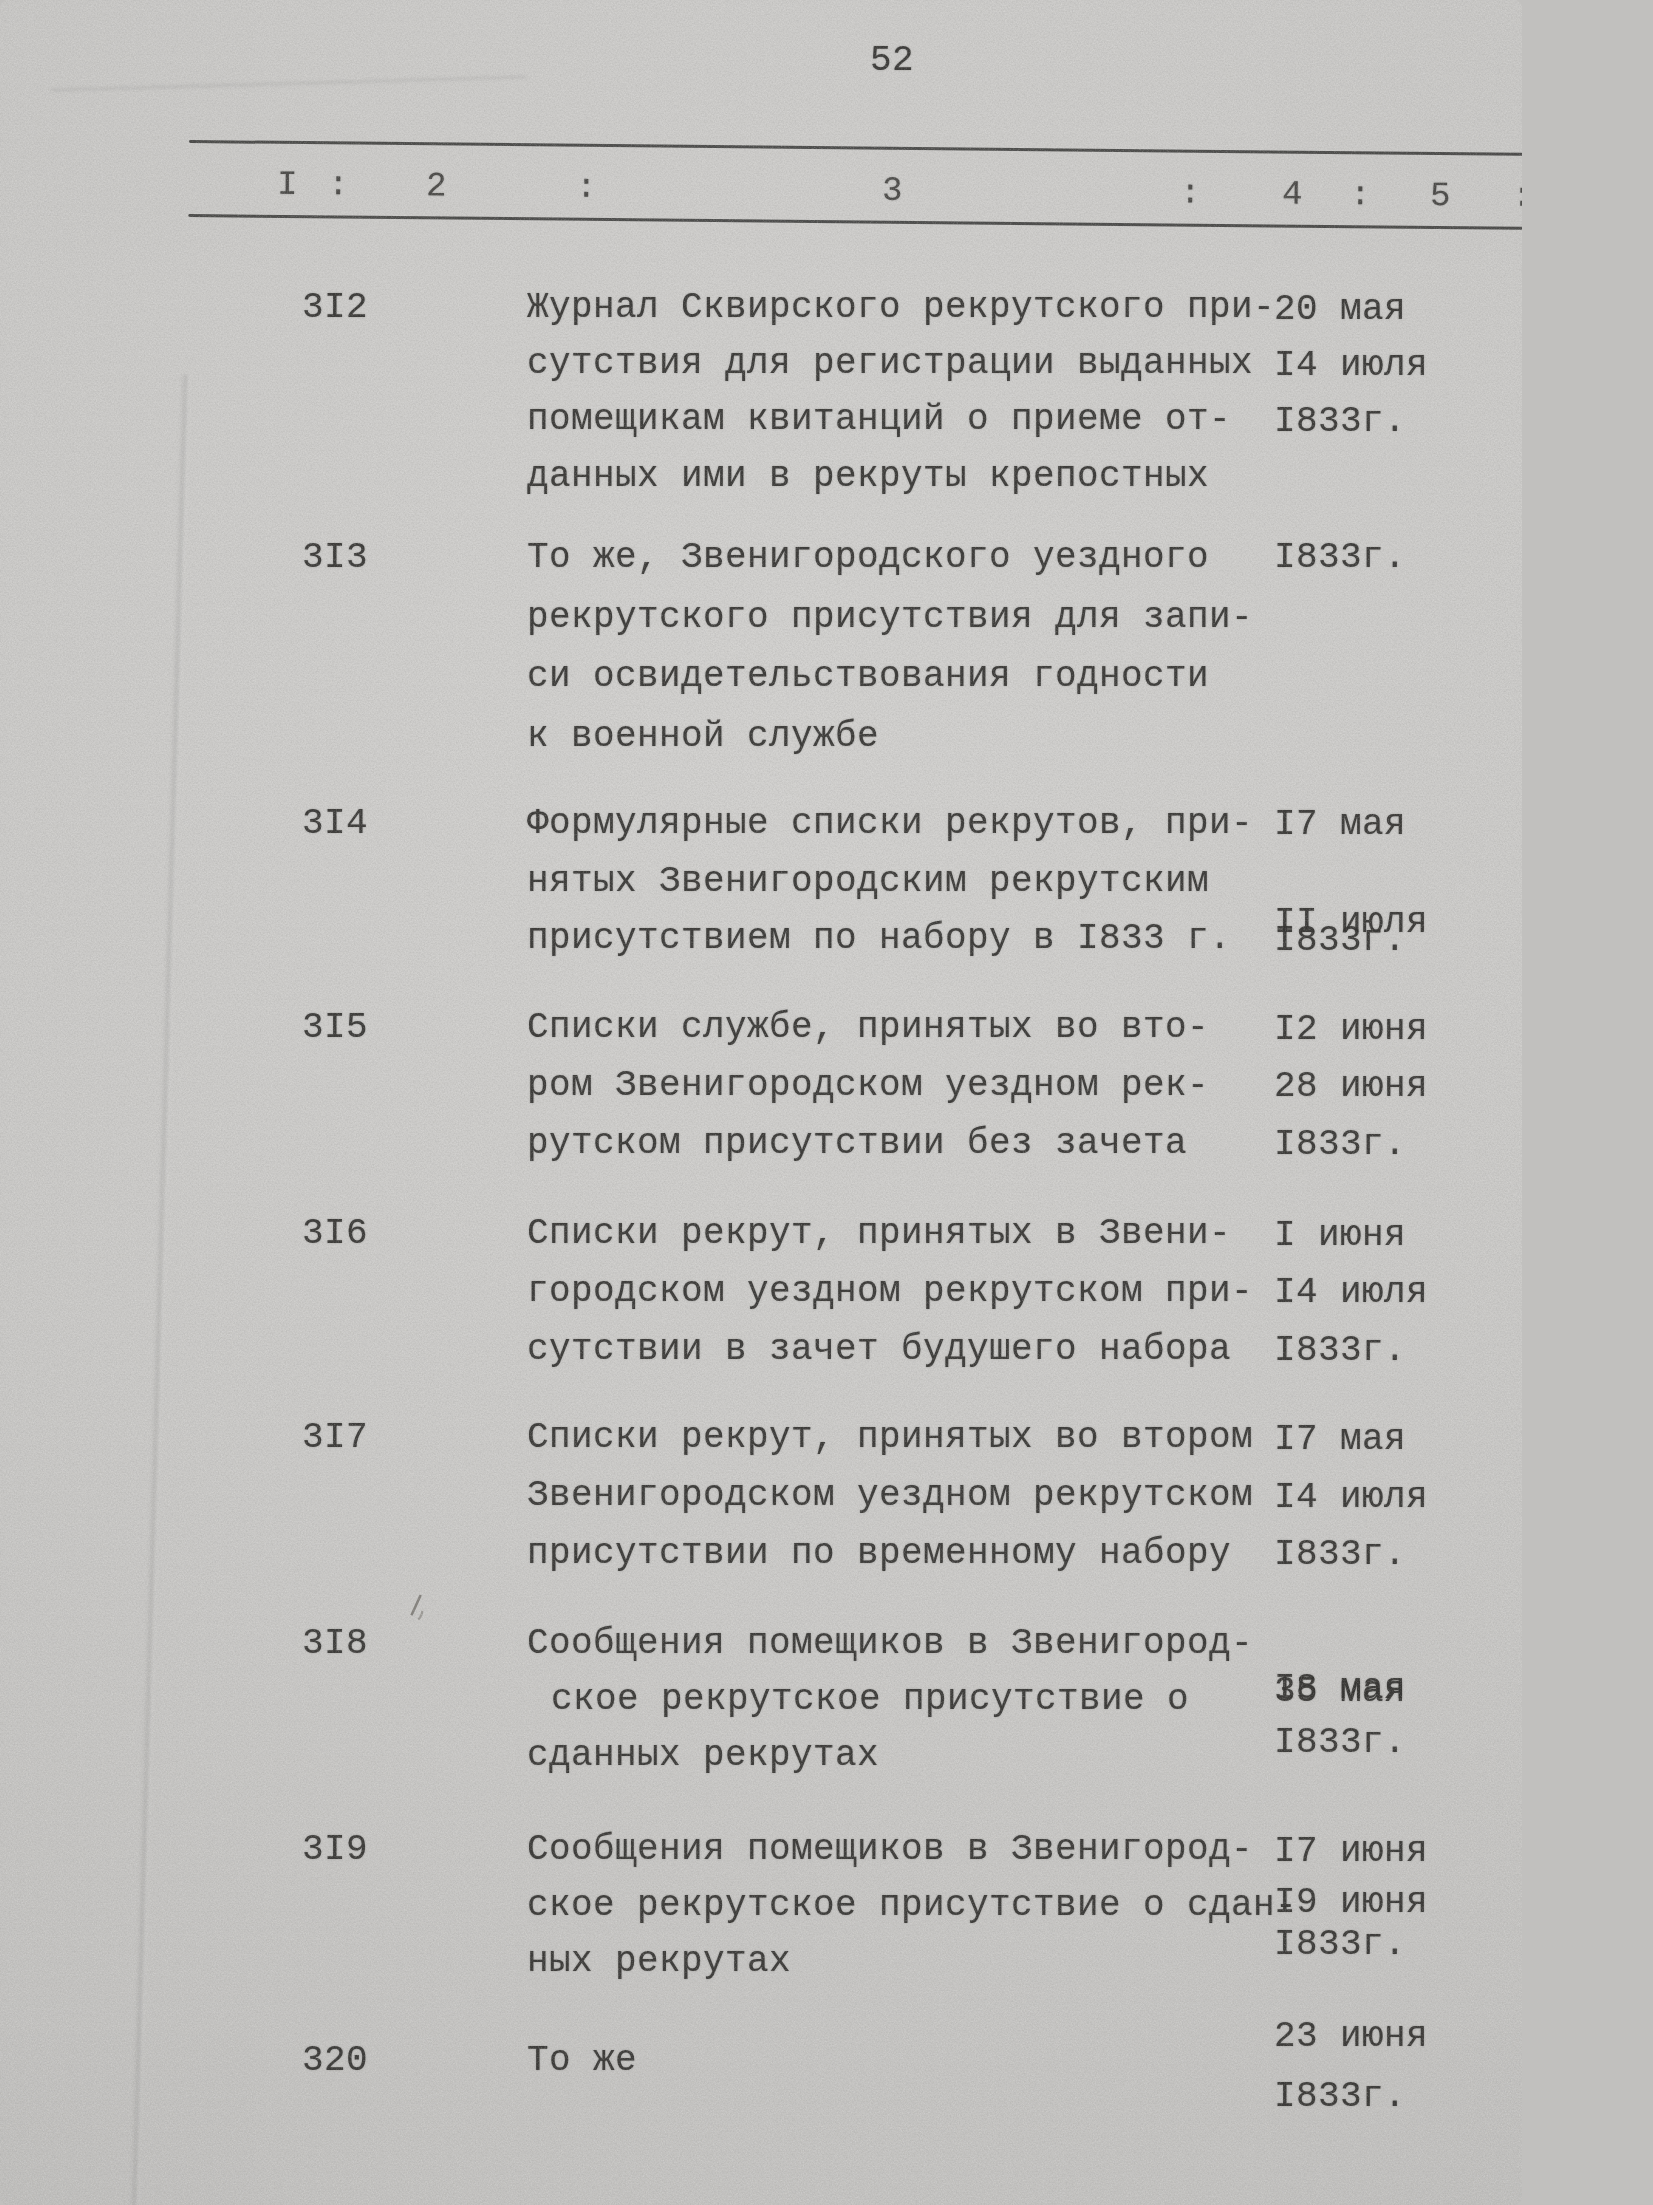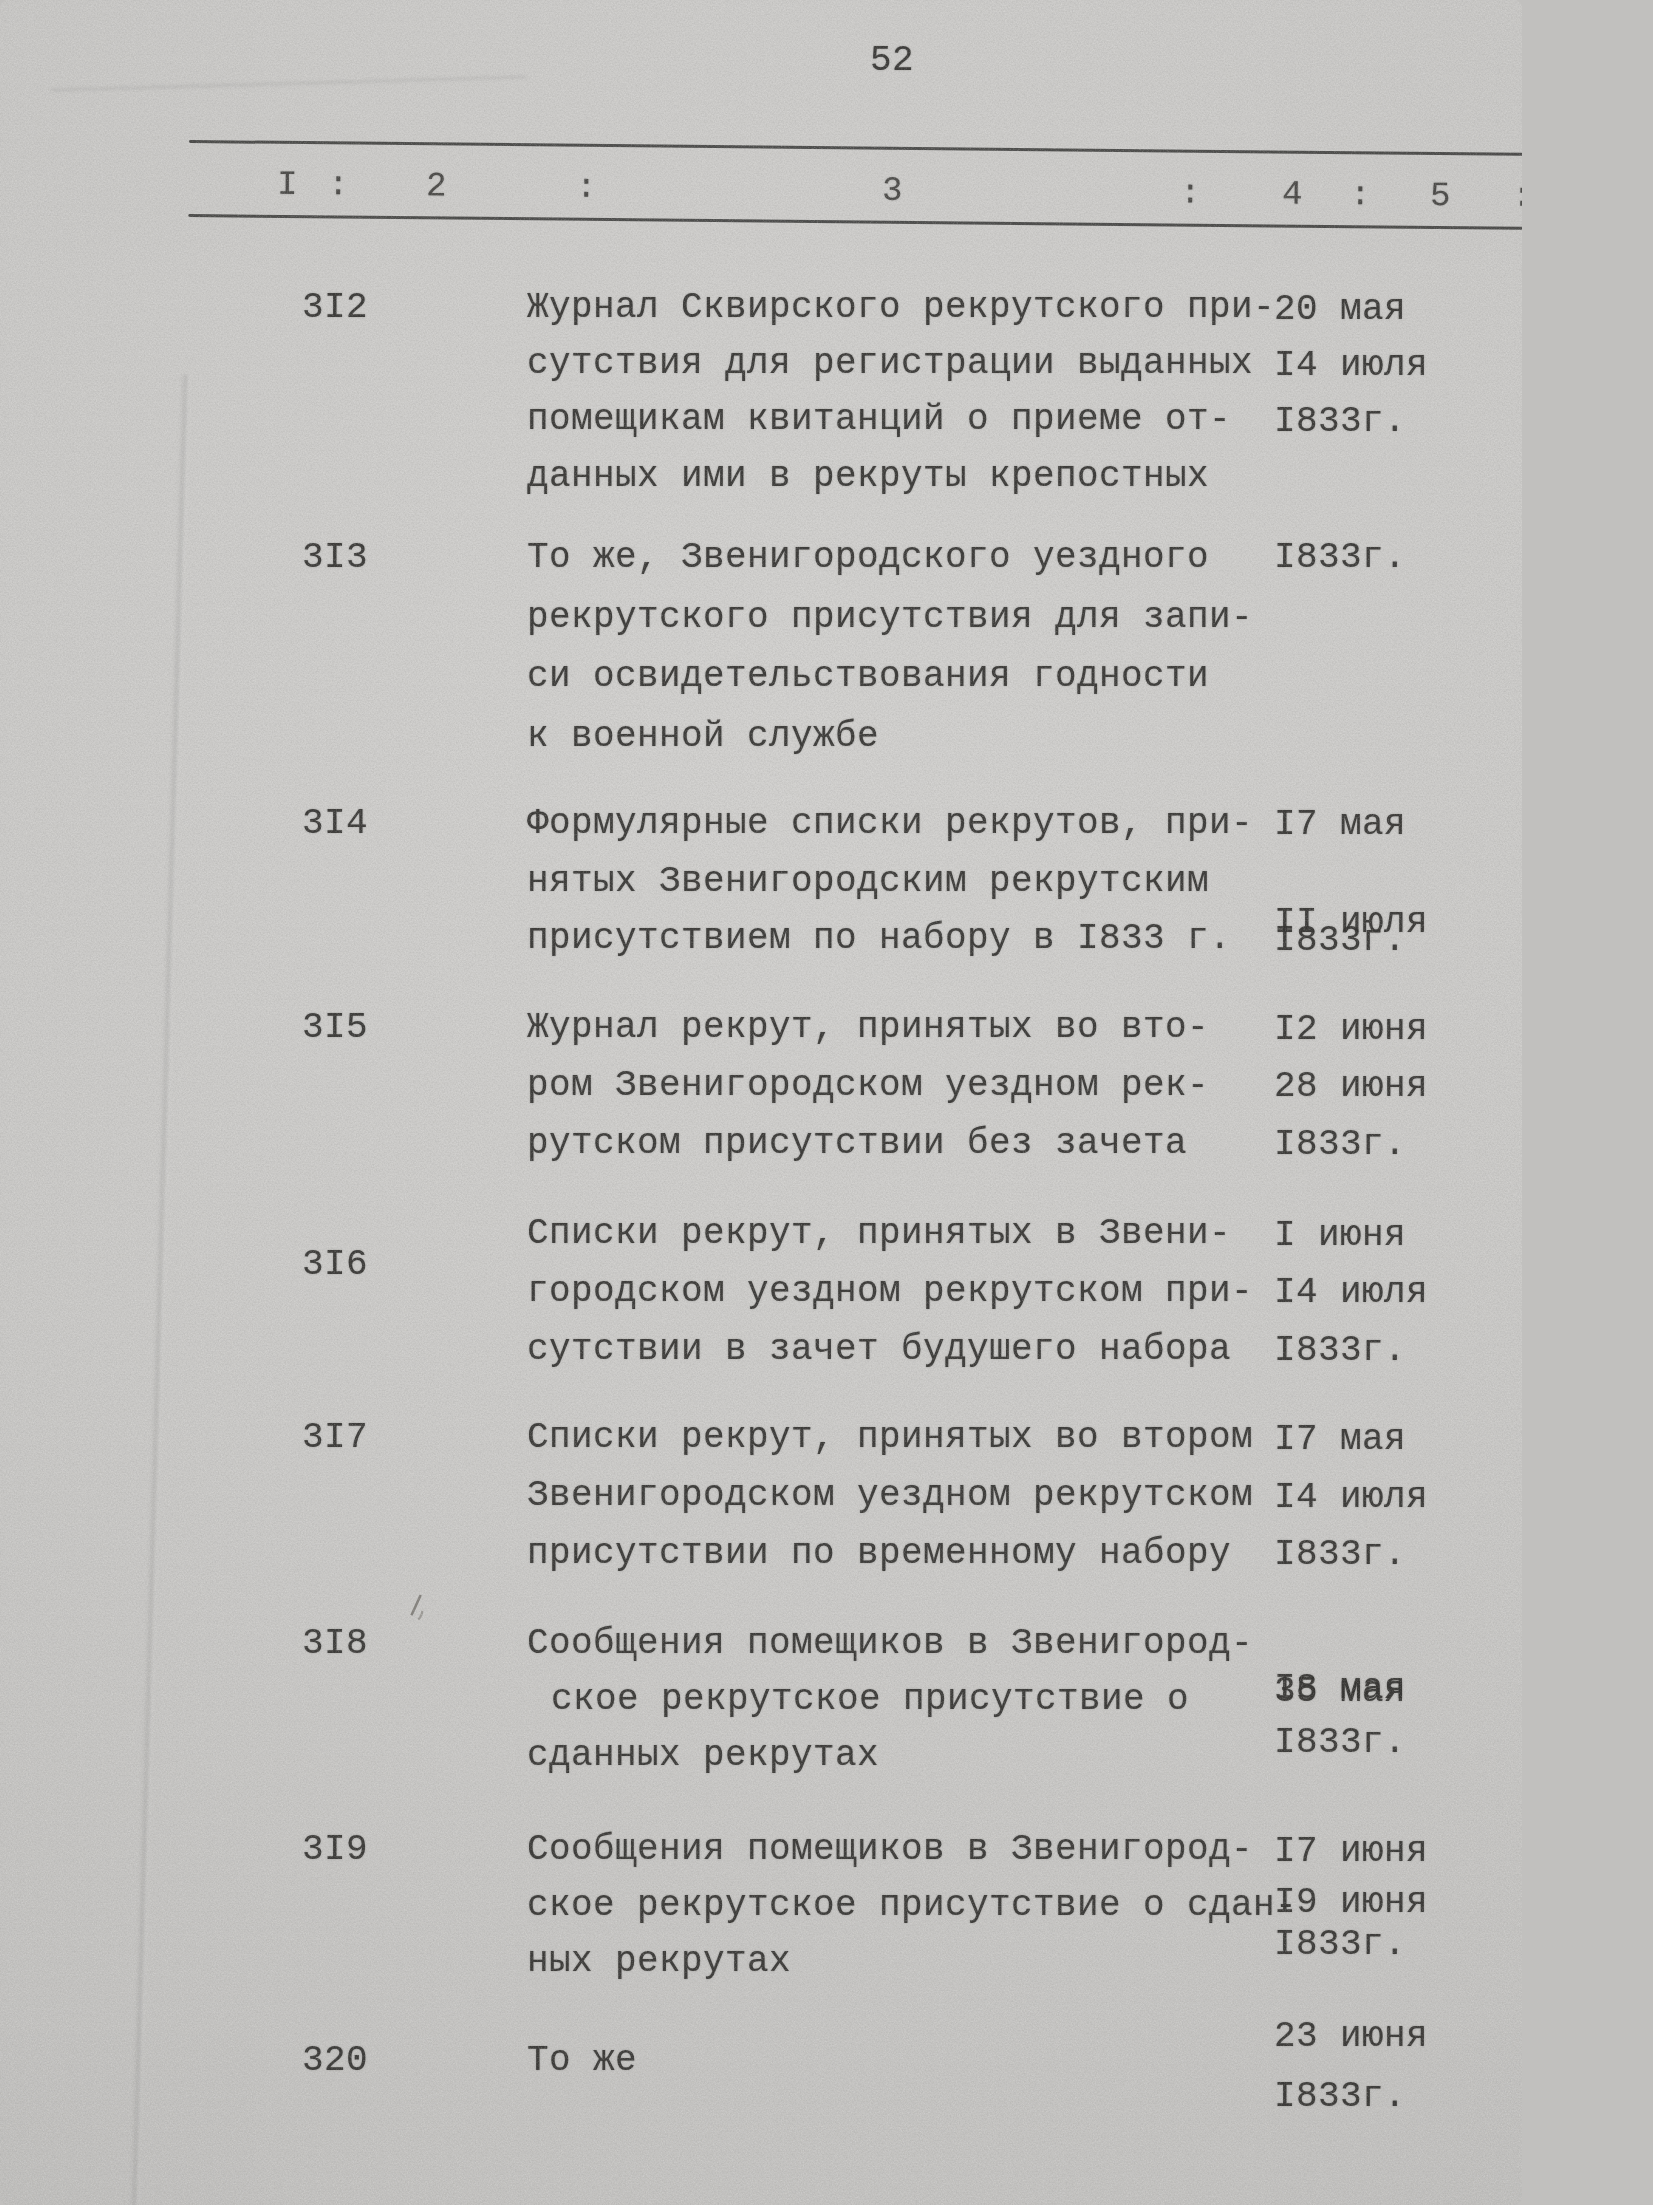--- a/index.html
+++ b/index.html
@@ -114,29 +114,29 @@
         <div class="typed entry-number" style="left: 302px; top: 800px;">3I4</div>
         <div class="typed desc-line" style="left: 527px; top: 800px;">Формулярные списки рекрутов, при-</div>
         <div class="typed desc-line" style="left: 527px; top: 858px;">нятых Звенигородским рекрутским</div>
         <div class="typed desc-line" style="left: 527px; top: 915px;">присутствием по набору в I833 г.</div>
         <div class="typed date-line" style="left: 1274px; top: 801px;">I7 мая</div>
         <div class="typed date-line" style="left: 1274px; top: 859px; margin-top: 40px;">II июля</div>
         <div class="typed date-line" style="left: 1274px; top: 917px;">I833г.</div>
       </div>
       <div>
         <div class="typed entry-number" style="left: 302px; top: 1004px;">3I5</div>
-        <div class="typed desc-line" style="left: 527px; top: 1004px;">Журнал рекрут, принятых во вто-</div>
+        <div class="typed desc-line" style="left: 527px; top: 1004px;">Списки службе, принятых во вто-</div>
         <div class="typed desc-line" style="left: 527px; top: 1062px;">ром Звенигородском уездном рек-</div>
         <div class="typed desc-line" style="left: 527px; top: 1120px;">рутском присутствии без зачета</div>
         <div class="typed date-line" style="left: 1274px; top: 1006px;">I2 июня</div>
         <div class="typed date-line" style="left: 1274px; top: 1063px;">28 июня</div>
         <div class="typed date-line" style="left: 1274px; top: 1121px;">I833г.</div>
       </div>
       <div>
-        <div class="typed entry-number" style="left: 302px; top: 1210px; margin-top: 31px;">3I6</div>
+        <div class="typed entry-number" style="left: 302px; top: 1210px;">3I6</div>
         <div class="typed desc-line" style="left: 527px; top: 1210px;">Списки рекрут, принятых в Звени-</div>
         <div class="typed desc-line" style="left: 527px; top: 1268px;">городском уездном рекрутском при-</div>
         <div class="typed desc-line" style="left: 527px; top: 1326px;">сутствии в зачет будушего набора</div>
         <div class="typed date-line" style="left: 1274px; top: 1212px;">I июня</div>
         <div class="typed date-line" style="left: 1274px; top: 1269px;">I4 июля</div>
         <div class="typed date-line" style="left: 1274px; top: 1327px;">I833г.</div>
       </div>
       <div>
         <div class="typed entry-number" style="left: 302px; top: 1414px;">3I7</div>
         <div class="typed desc-line" style="left: 527px; top: 1414px;">Списки рекрут, принятых во втором</div>

